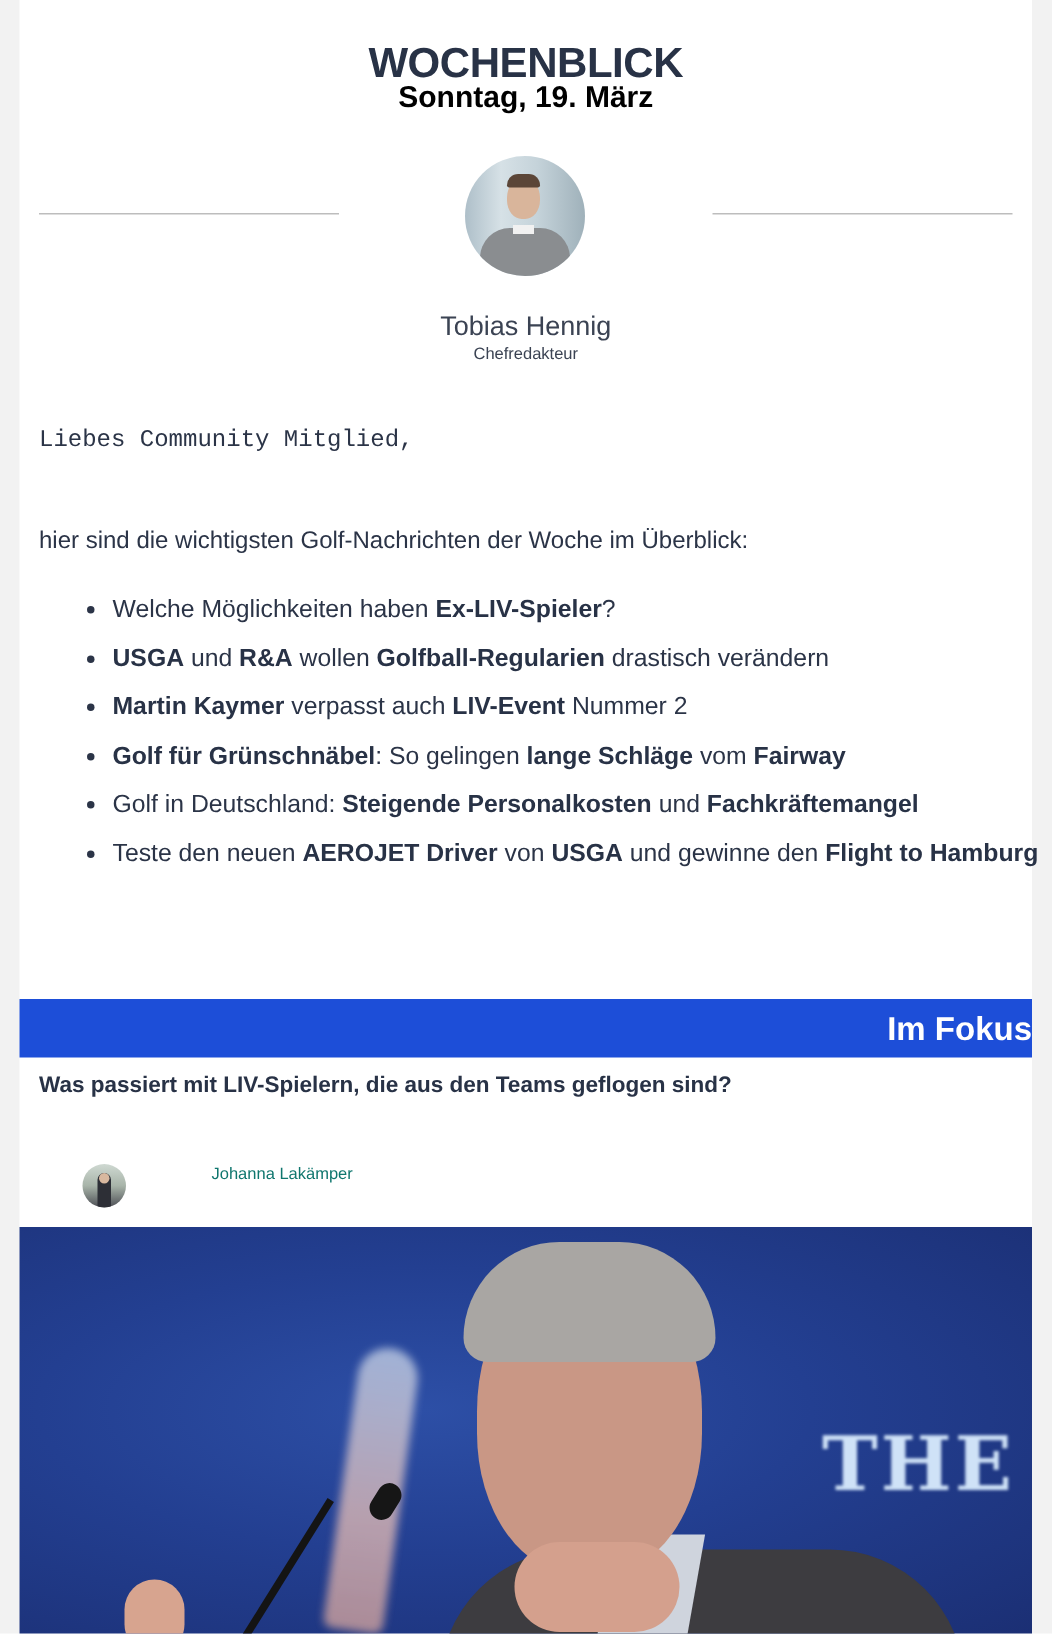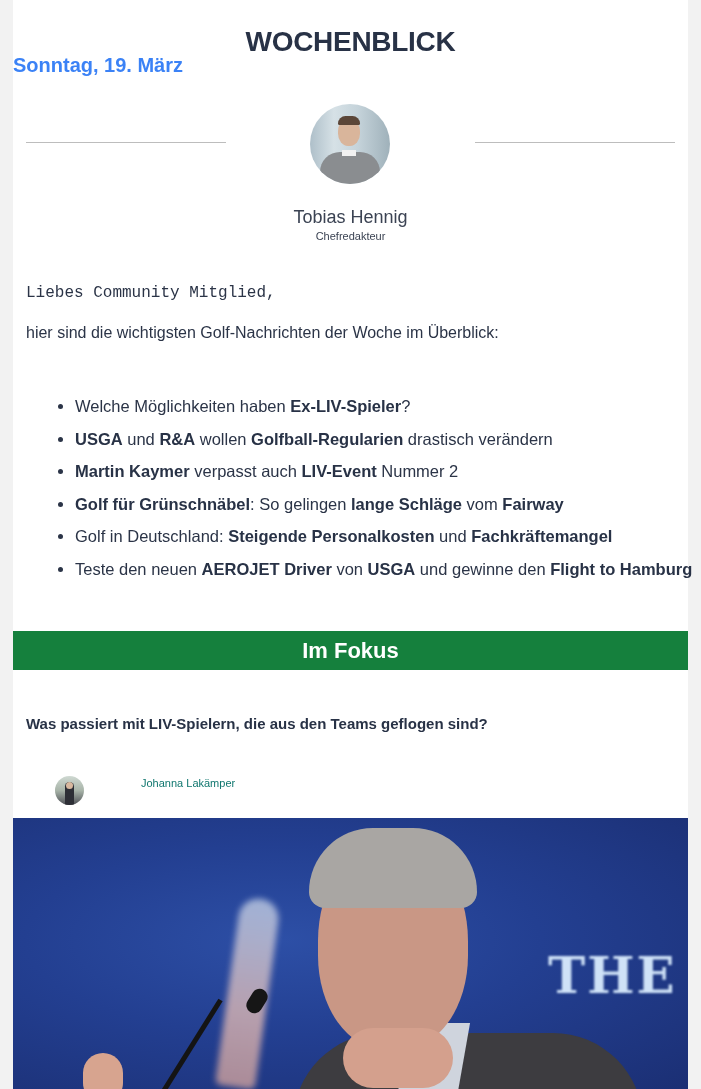--- a/index.html
+++ b/index.html
@@ -11,22 +11,22 @@
   }
   .sheet {
     position: absolute; left: 13px; top: 0; width: 675px; height: 1089px;
     background: #ffffff;
   }
   .title {
     position: absolute; left: 0; top: 10px; width: 675px; text-align: center;
     font-size: 28px; font-weight: bold; color: #283246; letter-spacing: -0.3px; margin-top: 16px;
   }
   .date {
-    position: absolute; left: 0; top: 54px; width: 675px; text-align: left;
-    font-size: 20px; font-weight: bold; color: #3b82f6;
+    position: absolute; left: 0; top: 54px; width: 675px; text-align: center;
+    font-size: 20px; font-weight: bold; color: #000000;
   }
   .rule {
     position: absolute; top: 142px; height: 1px; background: #bdbdbd;
   }
   .rule.left { left: 13px; width: 200px; }
   .rule.right { left: 462px; width: 200px; }
   .avatar-lg {
     position: absolute; left: 297px; top: 104px; width: 80px; height: 80px;
     border-radius: 50%; overflow: hidden;
     background: linear-gradient(90deg, #aebfc9 0%, #d6e1e6 30%, #c5d3da 60%, #9fb1ba 100%);
@@ -52,35 +52,35 @@
     font-size: 18px; color: #3b4353;
   }
   .editor-role {
     position: absolute; left: 0; top: 230px; width: 675px; text-align: center;
     font-size: 11px; color: #3b4353;
   }
   .para {
     position: absolute; left: 13px; font-size: 16px; color: #2b3447;
   }
   .greeting { top: 284px; font-family: Liberation Mono, monospace; }
-  .intro { top: 324px; }
+  .intro { top: 352px; }
   ul.topics {
     position: absolute; left: 13px; top: 390px; width: 640px;
     margin: 0; padding: 0 0 0 49px; list-style: none;
     font-size: 16.5px; line-height: 32.5px; color: #2b3447;
   }
   ul.topics li { position: relative; }
   ul.topics li::before {
     content: ""; position: absolute; left: -17px; top: 14px;
     width: 5px; height: 5px; border-radius: 50%; background: #2b3447;
   }
   ul.topics b { font-weight: bold; color: #283246; }
   .fokus-bar {
-    position: absolute; left: 0; top: 631px; width: 675px; height: 39px;
-    background: #15803d; color: #ffffff; text-align: center;
+    position: absolute; left: 0; top: 666px; width: 675px; height: 39px;
+    background: #1d4ed8; color: #ffffff; text-align: right;
     font-size: 22px; font-weight: bold; line-height: 39px;
   }
   .article-title {
     position: absolute; left: 13px; top: 711px; width: 640px;
     font-size: 15px; font-weight: bold; line-height: 26px; color: #283246;
   }
   .author-avatar {
     position: absolute; left: 42px; top: 776px; width: 29px; height: 29px;
     border-radius: 50%; overflow: hidden;
     background: linear-gradient(180deg, #cfd9d2 0%, #a8b4a9 50%, #4d4f55 100%);

